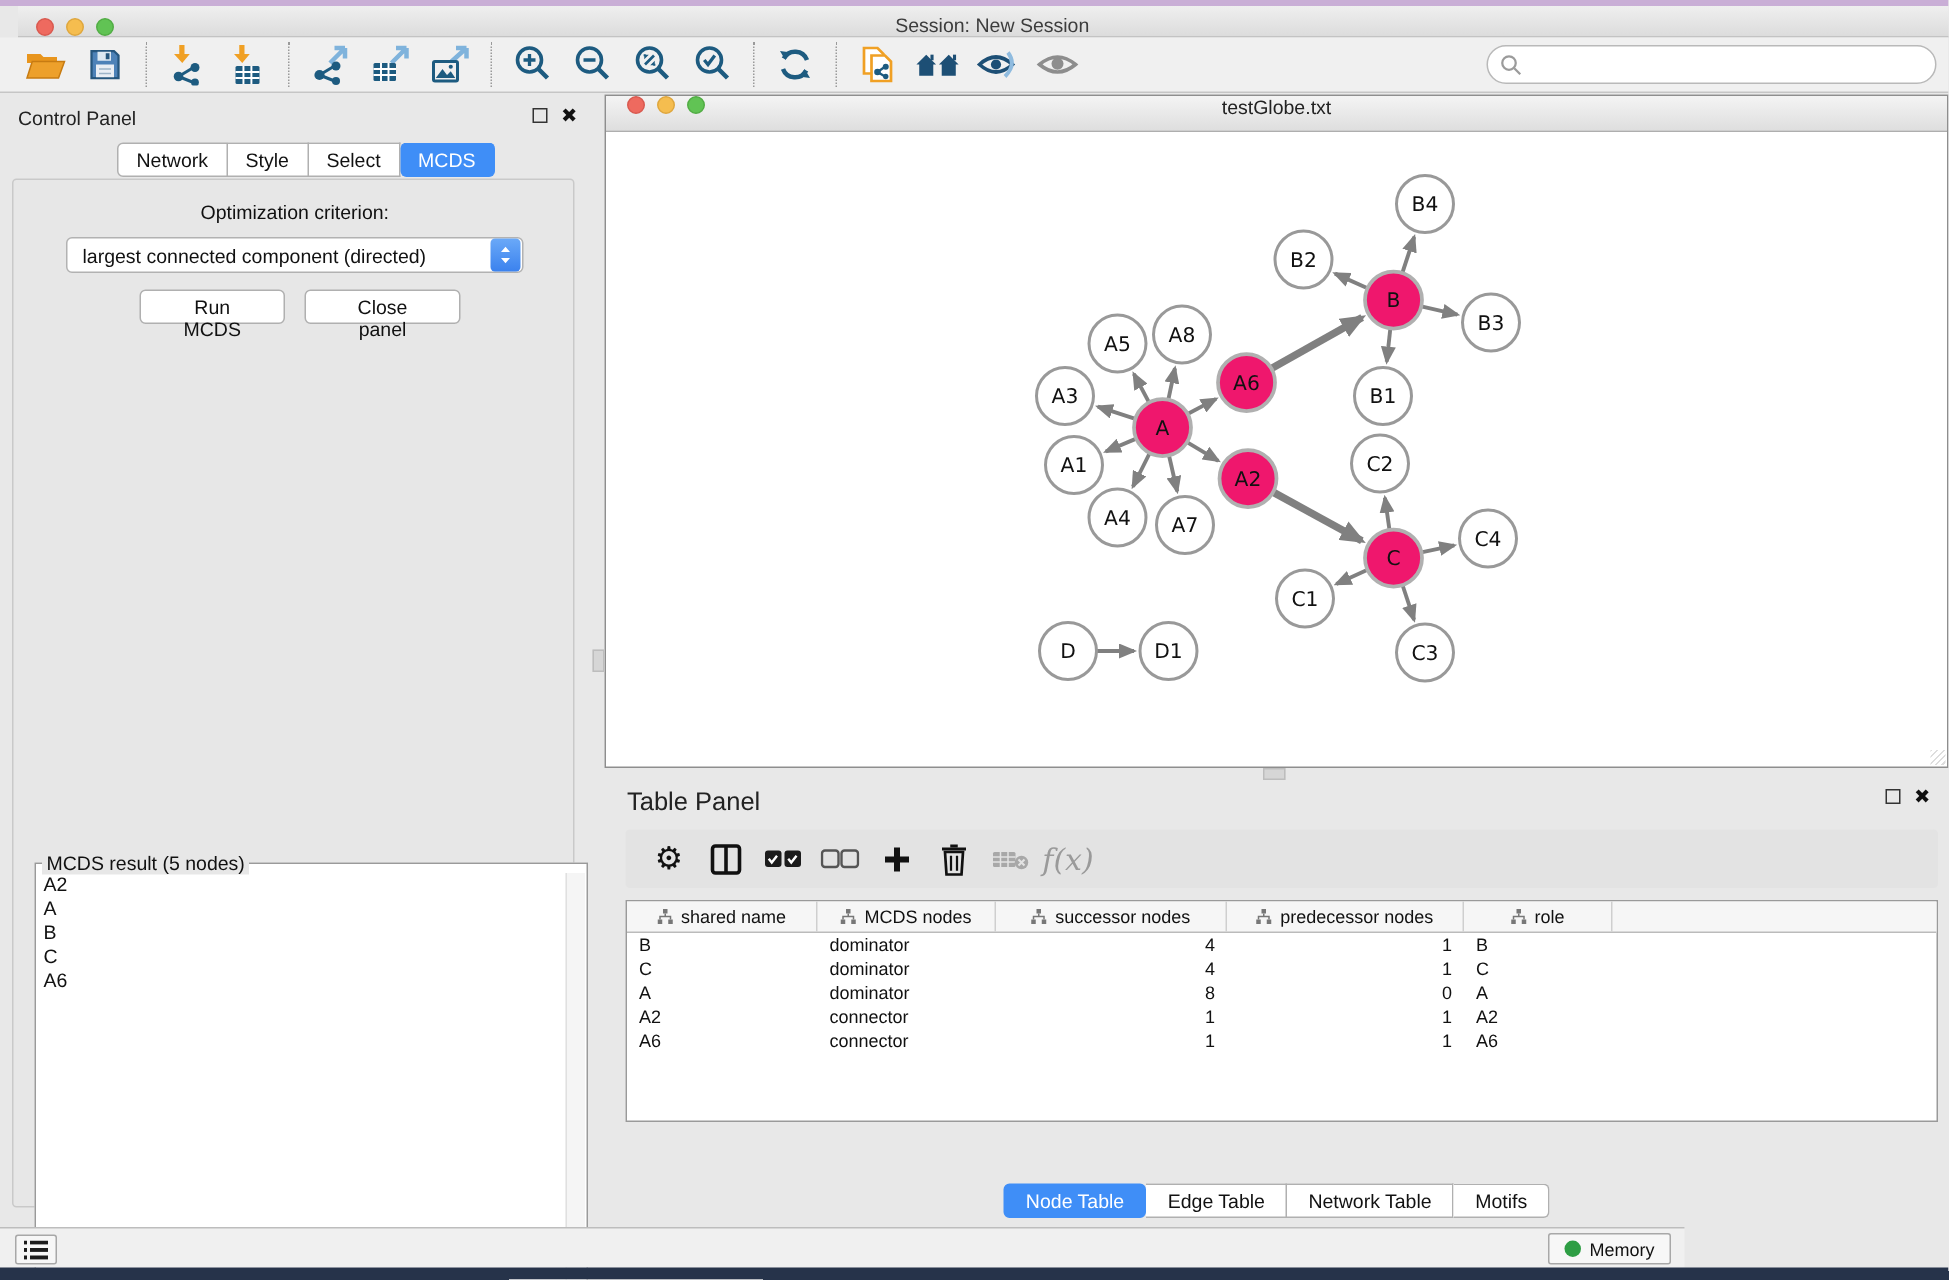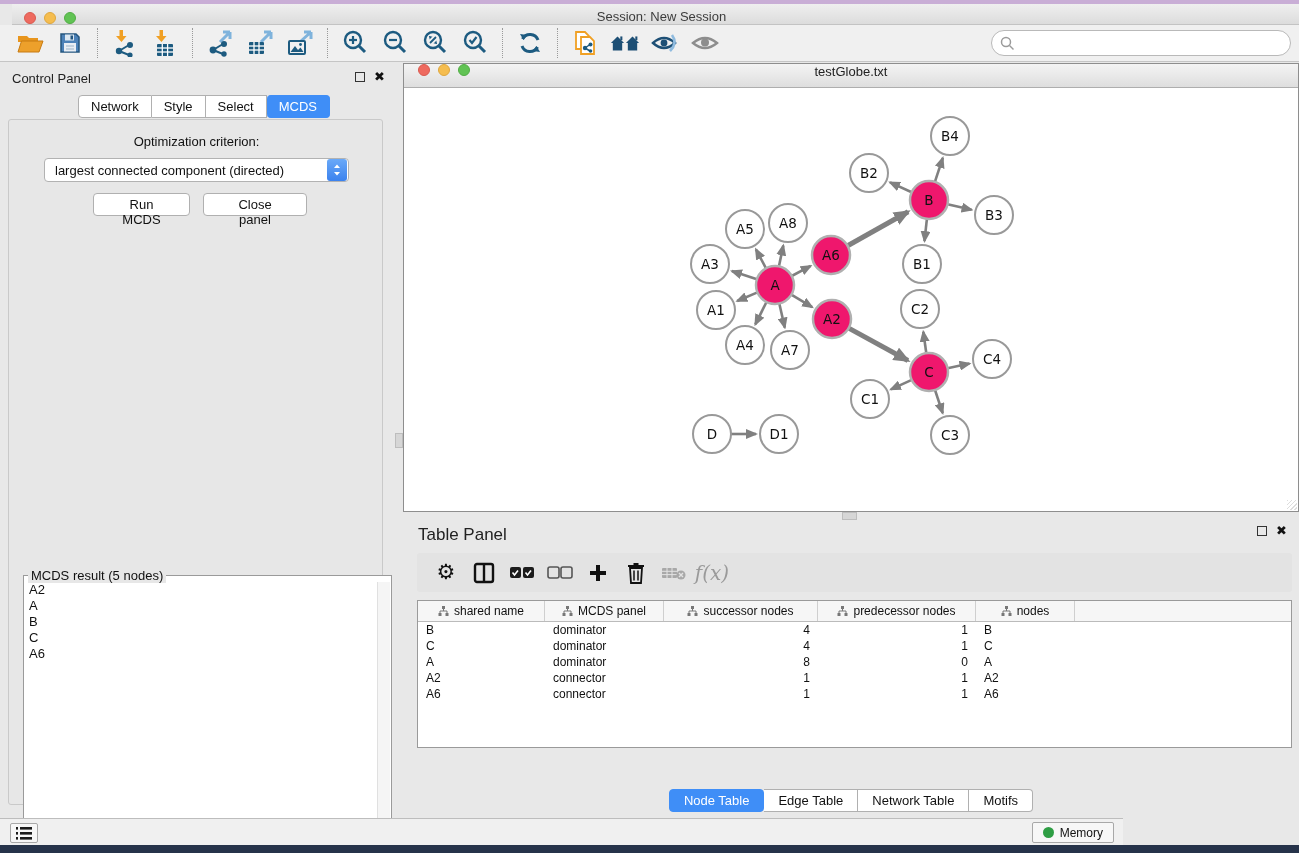--- a/index.html
+++ b/index.html
@@ -524,21 +524,21 @@
           </svg>
           <span>shared name</span>
         </div>
         <div class="hc">
           <svg width="11" height="11" viewBox="0 0 11 11">
             <rect x="4" y="0" width="3" height="3" fill="#777"></rect>
             <path d="M5.5 3 v2 M2 7 V5 h7 v2" stroke="#777" stroke-width="1" fill="none"></path>
             <rect x="0.5" y="7" width="3" height="3" fill="#777"></rect>
             <rect x="7.5" y="7" width="3" height="3" fill="#777"></rect>
           </svg>
-          <span>MCDS panel</span>
+          <span>MCDS nodes</span>
         </div>
         <div class="hc">
           <svg width="11" height="11" viewBox="0 0 11 11">
             <rect x="4" y="0" width="3" height="3" fill="#777"></rect>
             <path d="M5.5 3 v2 M2 7 V5 h7 v2" stroke="#777" stroke-width="1" fill="none"></path>
             <rect x="0.5" y="7" width="3" height="3" fill="#777"></rect>
             <rect x="7.5" y="7" width="3" height="3" fill="#777"></rect>
           </svg>
           <span>successor nodes</span>
         </div>
@@ -551,21 +551,21 @@
           </svg>
           <span>predecessor nodes</span>
         </div>
         <div class="hc">
           <svg width="11" height="11" viewBox="0 0 11 11">
             <rect x="4" y="0" width="3" height="3" fill="#777"></rect>
             <path d="M5.5 3 v2 M2 7 V5 h7 v2" stroke="#777" stroke-width="1" fill="none"></path>
             <rect x="0.5" y="7" width="3" height="3" fill="#777"></rect>
             <rect x="7.5" y="7" width="3" height="3" fill="#777"></rect>
           </svg>
-          <span>nodes</span>
+          <span>role</span>
         </div>
         <div class="hc"></div>
       </div>
     <div id="tp-body">
         <div class="trow">
           <div class="c">B</div>
           <div class="c">dominator</div>
           <div class="c num">4</div>
           <div class="c num">1</div>
           <div class="c">B</div>

